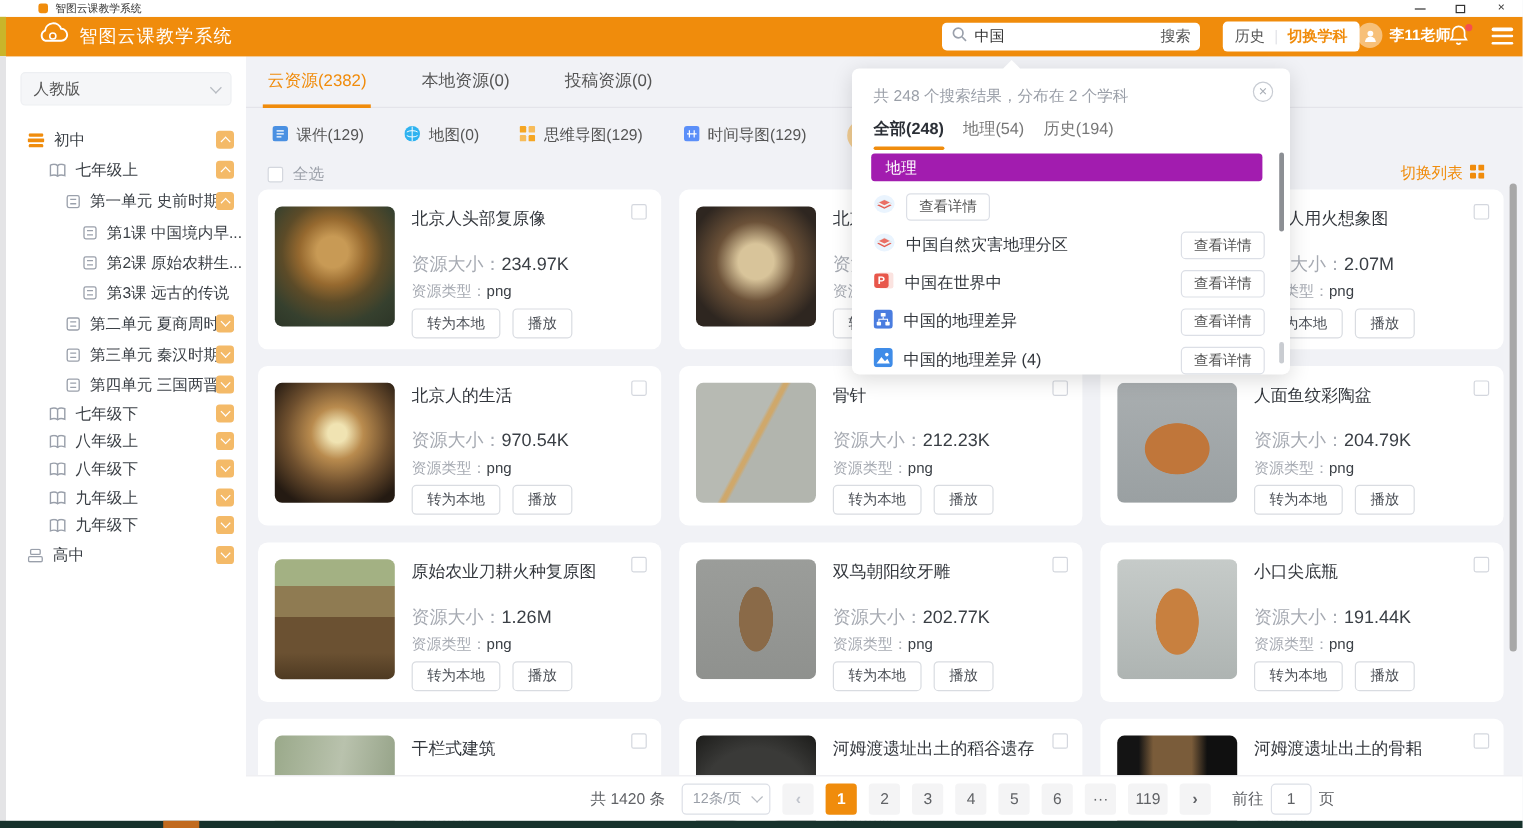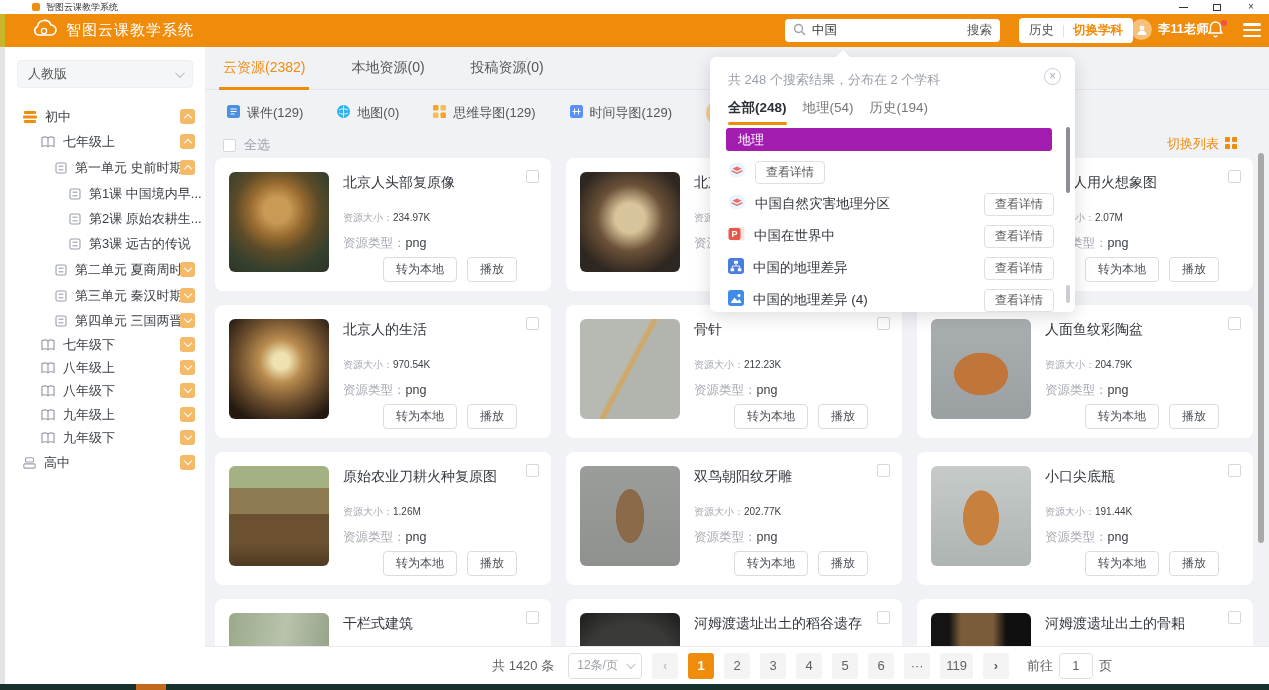--- a/index.html
+++ b/index.html
@@ -75,25 +75,25 @@
   .checkbox { width:13px; height:13px; border:1px solid #D4D7DE; border-radius:2px; background:#fff; }
   .selectall-label { margin-left:8px; font-size:13px; color:#9A9FA8; }
   .switch-list { position:absolute; right:32px; top:0; display:flex; align-items:center; gap:6px; font-size:13px; color:#F08C0C; }
 
   .grid { position:absolute; left:10px; top:111px; width:1038px; display:grid;
     grid-template-columns:repeat(3,336px); grid-auto-rows:133px; column-gap:15px; row-gap:14px; }
   .card { position:relative; background:#fff; border-radius:8px; padding:12px 14px; overflow:hidden; }
   .thumb { position:absolute; left:14px; top:14px; width:100px; height:100px; border-radius:6px; }
   .card-title { position:absolute; left:128px; top:16px; right:40px; font-size:14px; color:#33373D; white-space:nowrap; overflow:hidden; }
   .card-check { position:absolute; right:12px; top:12px; }
-  .meta1 { position:absolute; left:128px; top:53px; font-size:10px; }
+  .meta1 { position:absolute; left:128px; top:53px; font-size:15px; }
   .meta2 { position:absolute; left:128px; top:77px; font-size:12.5px; }
   .meta-label { color:#A6AAB2; }
   .meta-value { color:#3A3F45; }
-  .card-btns { position:absolute; left:128px; top:99px; display:flex; gap:10px;margin-left:40px; }
+  .card-btns { position:absolute; left:128px; top:99px; display:flex; gap:10px; }
   .cbtn { height:25px; padding:0 12px; border:1px solid #D9DCE1; border-radius:4px; background:#fff;
     font-size:12px; color:#4A4E55; display:flex; align-items:center; }
 
   .t1 { background:radial-gradient(circle at 48% 38%,#C89A55 0 16%,#96692F 34%,#5C4B28 52%,#36402E 75%,#2C3527); }
   .t2 { background:radial-gradient(circle at 50% 46%,#D8C49A 0 20%,#6B5138 45%,#2E2620 78%); }
   .t3 { background:linear-gradient(160deg,#5A4633,#2E251C 60%); }
   .t4 { background:radial-gradient(circle at 52% 42%,#F0E3B2 0 10%,#B98B4E 28%,#6E4F2E 55%,#241A12 85%); }
   .t5 { background:linear-gradient(118deg,#B7BAB3 46%,#CFA86B 48% 50%,#B2B5AE 52%); }
   .t6 { background:radial-gradient(ellipse 38% 30% at 50% 55%,#C0763A 0 70%,rgba(0,0,0,0) 72%),linear-gradient(#A9AEB0,#9AA0A2); }
   .t7 { background:linear-gradient(180deg,#A3B183 0 22%,#8F7B52 22% 48%,#6B5132 48% 78%,#4E3A22); }

